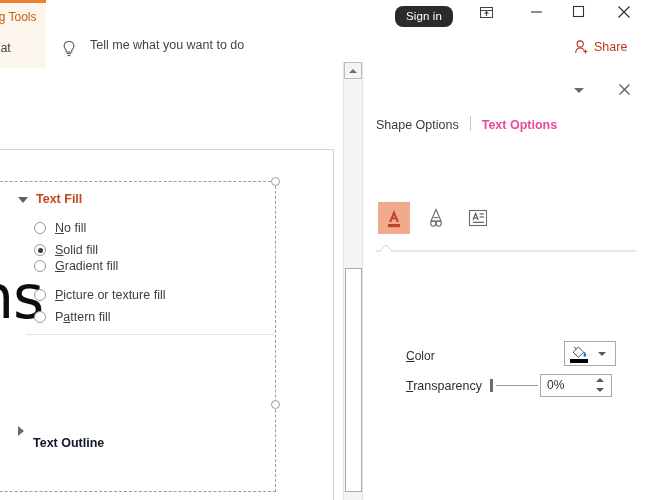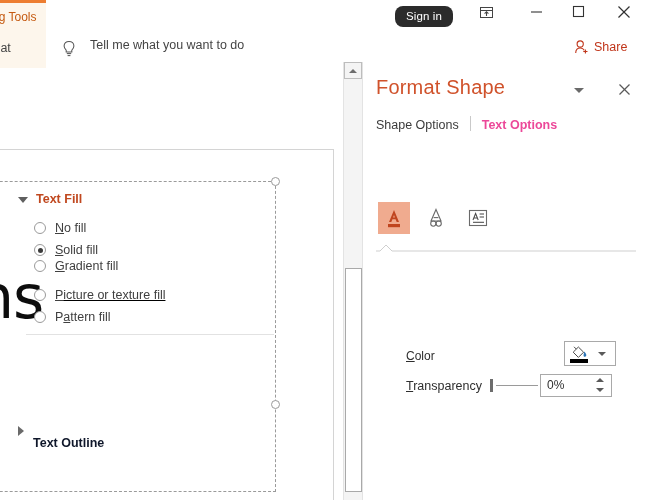--- a/index.html
+++ b/index.html
@@ -320,21 +320,21 @@
   }
   .radio-label {
     font-size: 12.5px;
     color: #404040;
   }
   .radio-label u { text-decoration: underline; }
 
   .rr-0 { top: 221px; }
   .rr-1 { top: 243px; }
   .rr-2 { top: 259px; }
-  .rr-3 { top: 288px; text-decoration: underline; }
+  .rr-3 { top: 288px; }
   .rr-4 { top: 310px; }
 
   .sep-line {
     position: absolute; left: 26px; top: 334px;
     width: 248px; height: 1px;
     background: #e2e2e2;
   }
 
   
   .lbl-color {
@@ -495,21 +495,20 @@
 
   <div class="vscroll">
     <div class="vs-up">
         <span class="arr"></span>
       </div>
     <div class="vs-thumb"></div>
   </div>
 
   <div class="pane">
 
-    <div class="pane-title">Format Shape</div>
 
     <div class="pane-caret">
         <span class="tri"></span>
       </div>
 
     <div class="pane-close">
       <svg width="13" height="13" viewBox="0 0 13 13" aria-hidden="true">
         <line x1="1.5" y1="1.5" x2="11.5" y2="11.5" stroke="#5a5a5a" stroke-width="1.3"></line>
         <line x1="11.5" y1="1.5" x2="1.5" y2="11.5" stroke="#5a5a5a" stroke-width="1.3"></line>
       </svg>

